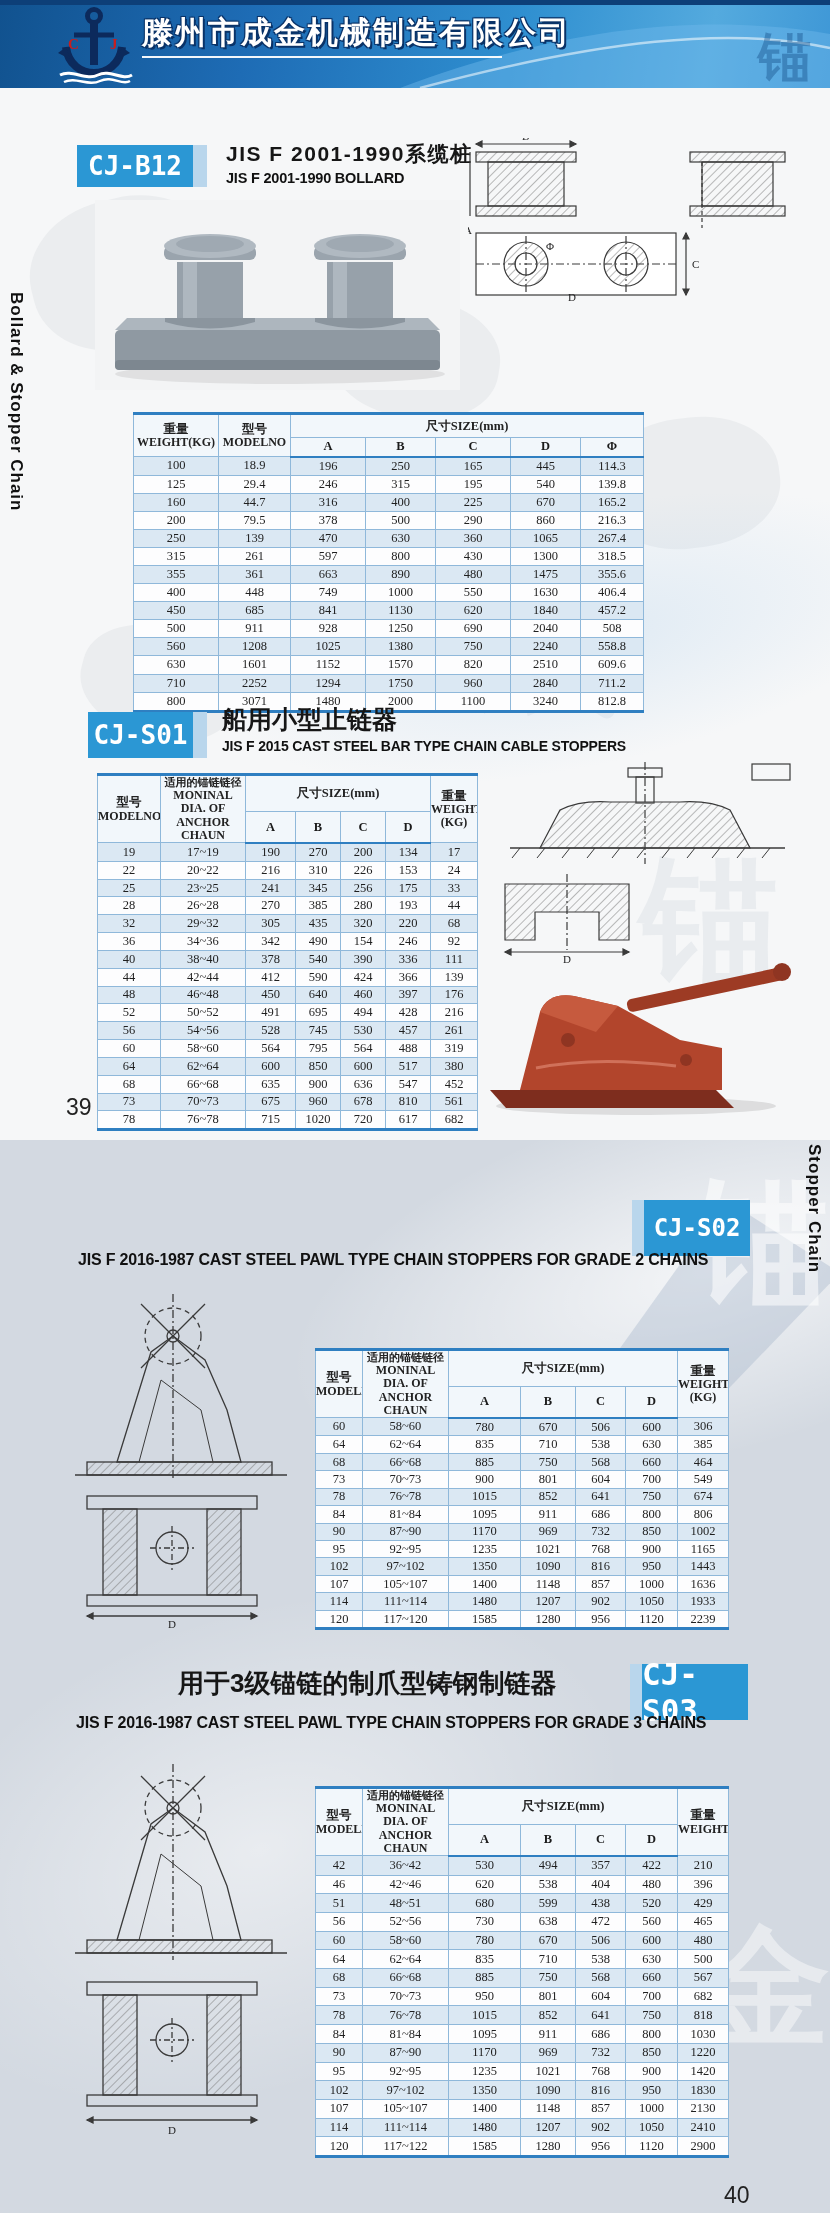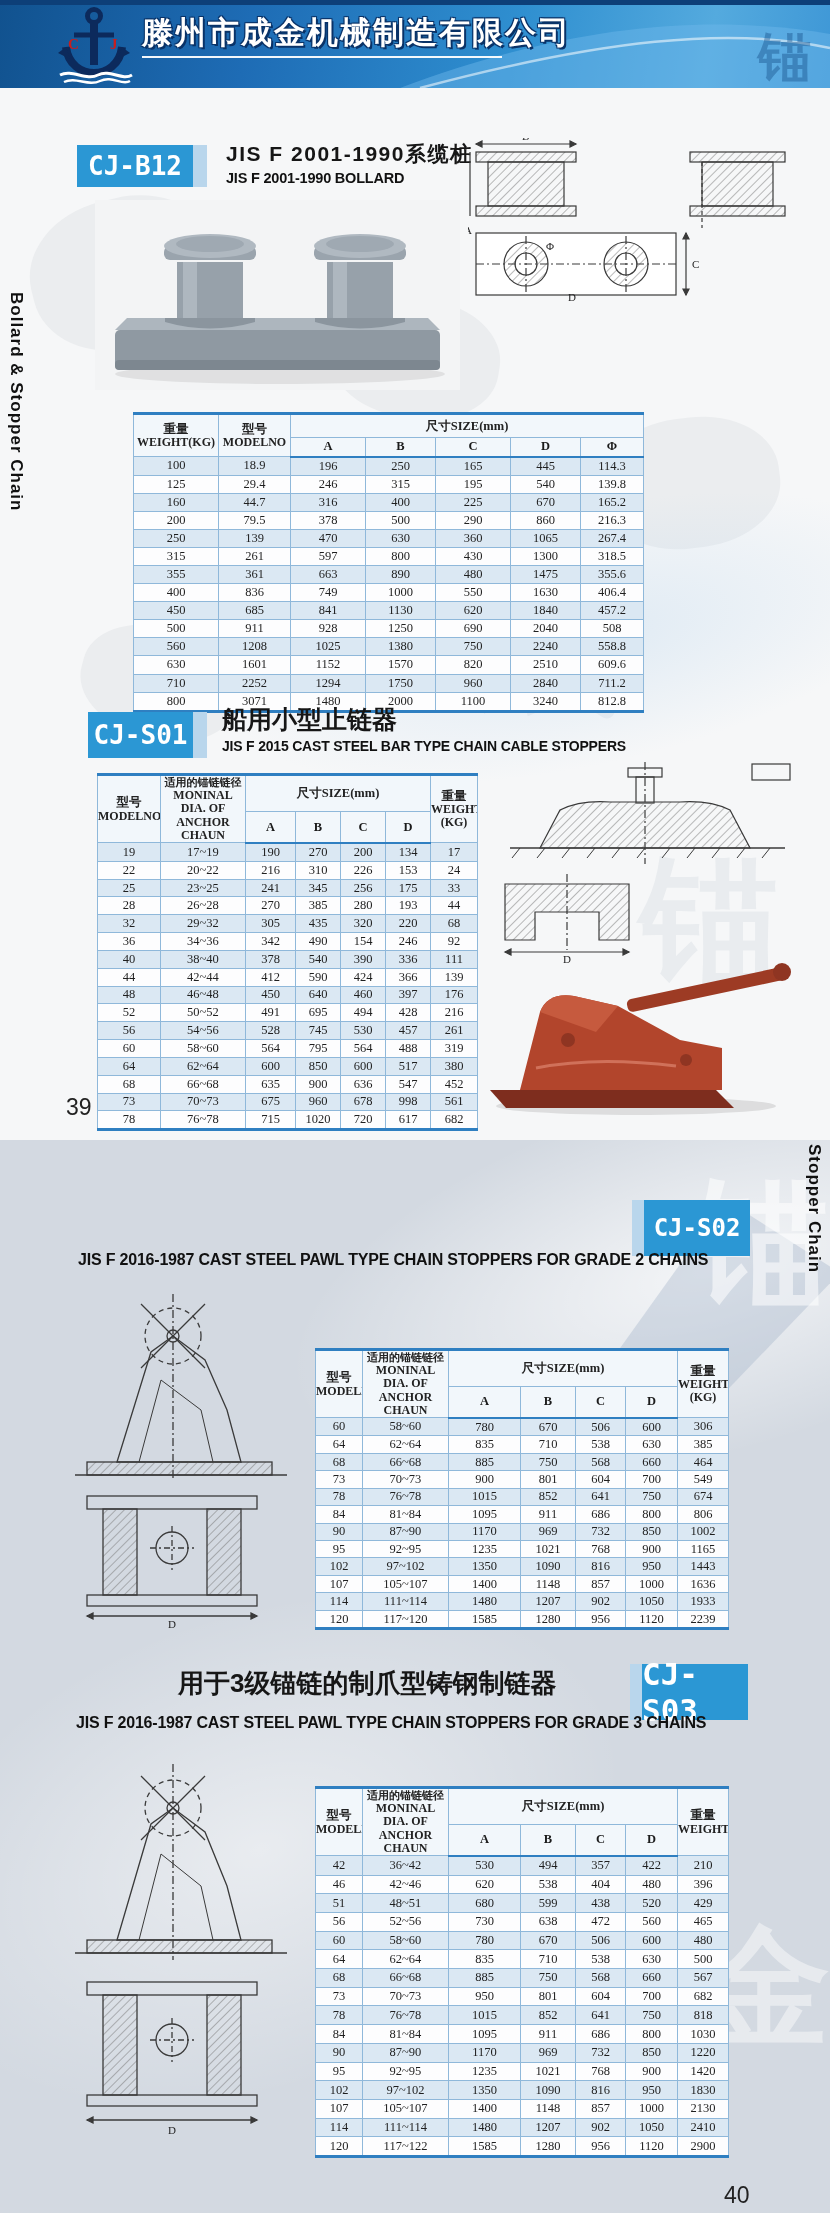--- a/index.html
+++ b/index.html
@@ -256,21 +256,21 @@
               <td>355</td>
               <td>361</td>
               <td>663</td>
               <td>890</td>
               <td>480</td>
               <td>1475</td>
               <td>355.6</td>
             </tr>
             <tr>
               <td>400</td>
-              <td>836</td>
+              <td>448</td>
               <td>749</td>
               <td>1000</td>
               <td>550</td>
               <td>1630</td>
               <td>406.4</td>
             </tr>
             <tr>
               <td>450</td>
               <td>685</td>
               <td>841</td>
@@ -499,21 +499,21 @@
               <td>636</td>
               <td>547</td>
               <td>452</td>
             </tr>
             <tr>
               <td>73</td>
               <td>70~73</td>
               <td>675</td>
               <td>960</td>
               <td>678</td>
-              <td>998</td>
+              <td>810</td>
               <td>561</td>
             </tr>
             <tr>
               <td>78</td>
               <td>76~78</td>
               <td>715</td>
               <td>1020</td>
               <td>720</td>
               <td>617</td>
               <td>682</td>

